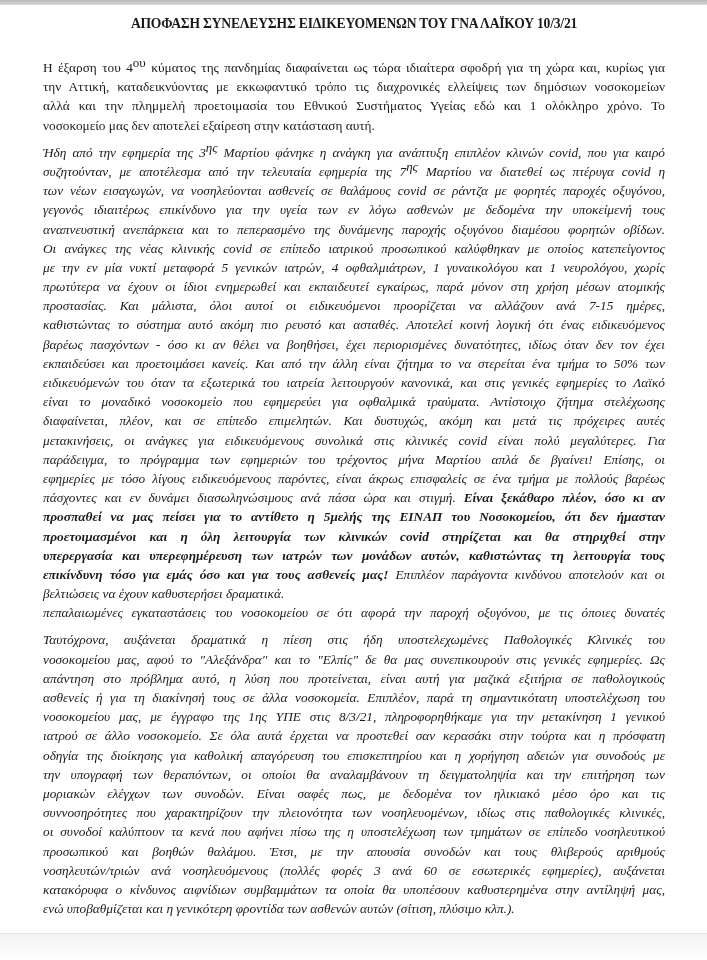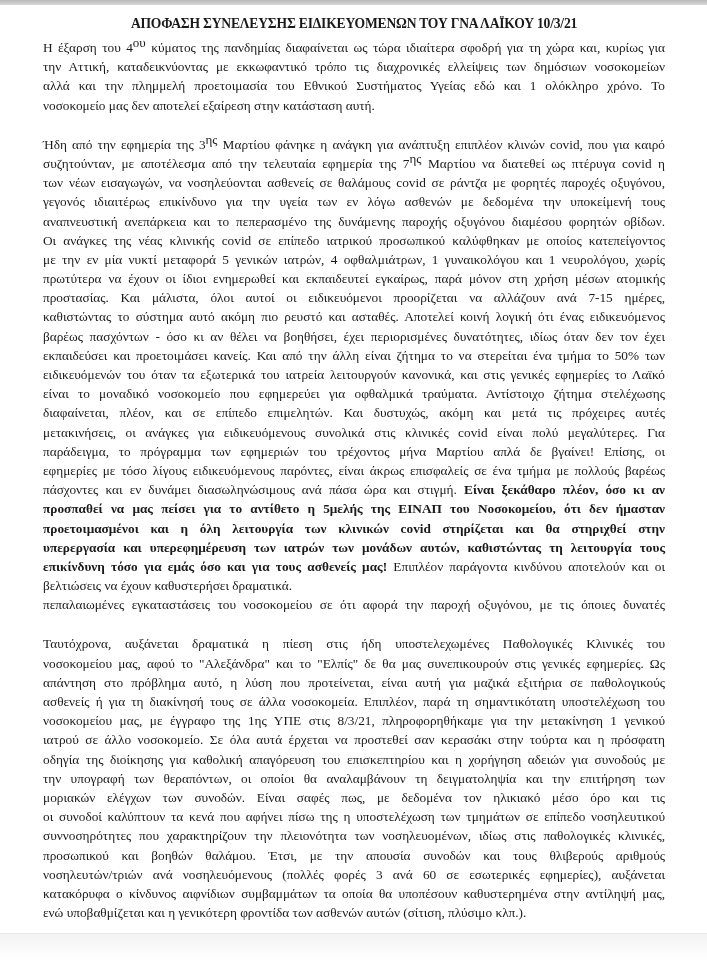--- a/index.html
+++ b/index.html
@@ -16,24 +16,24 @@
   .bottom-fade {
     position:absolute; left:0; top:933px; width:707px; height:27px;
     background:linear-gradient(#f3f3f3,#ffffff);
     border-top:1px solid #e6e6e6;
   }
   .page {
     position:absolute; left:43px; top:14px; width:622px;
   }
   .title {
     text-align:center; font-weight:bold; font-size:13.6px;
-    letter-spacing:-0.2px; height:20px; line-height:20px; margin:0 0 4px 0;
+    letter-spacing:-0.2px; height:20px; line-height:20px; margin:0 0 24px 0;
   }
   .para { margin:0; }
-  .para + .para { margin-top:20px; }
+  .para + .para { margin-top:8px;font-style:italic; }
   .line {
     display:block; font-size:13.3px; line-height:19.2px; height:19.2px;
     white-space:nowrap; text-align:justify; text-align-last:justify;
     overflow:visible;
   }
   .line.last { text-align-last:left; }
   .line .b { font-weight:bold; }
   sup { font-size:13px; line-height:0; vertical-align:5px; }
 </style>
 </head>
@@ -80,22 +80,22 @@
       <div class="para">
         <span class="line"><span>Ταυτόχρονα, αυξάνεται δραματικά η πίεση στις ήδη υποστελεχωμένες Παθολογικές Κλινικές του</span></span>
         <span class="line"><span>νοσοκομείου μας, αφού το "Αλεξάνδρα" και το "Ελπίς" δε θα μας συνεπικουρούν στις γενικές εφημερίες. Ως</span></span>
         <span class="line"><span>απάντηση στο πρόβλημα αυτό, η λύση που προτείνεται, είναι αυτή για μαζικά εξιτήρια σε παθολογικούς</span></span>
         <span class="line"><span>ασθενείς ή για τη διακίνησή τους σε άλλα νοσοκομεία. Επιπλέον, παρά τη σημαντικότατη υποστελέχωση του</span></span>
         <span class="line"><span>νοσοκομείου μας, με έγγραφο της 1ης ΥΠΕ στις 8/3/21, πληροφορηθήκαμε για την μετακίνηση 1 γενικού</span></span>
         <span class="line"><span>ιατρού σε άλλο νοσοκομείο. Σε όλα αυτά έρχεται να προστεθεί σαν κερασάκι στην τούρτα και η πρόσφατη</span></span>
         <span class="line"><span>οδηγία της διοίκησης για καθολική απαγόρευση του επισκεπτηρίου και η χορήγηση αδειών για συνοδούς με</span></span>
         <span class="line"><span>την υπογραφή των θεραπόντων, οι οποίοι θα αναλαμβάνουν τη δειγματοληψία και την επιτήρηση των</span></span>
         <span class="line"><span>μοριακών ελέγχων των συνοδών. Είναι σαφές πως, με δεδομένα τον ηλικιακό μέσο όρο και τις</span></span>
+        <span class="line"><span>συννοσηρότητες που χαρακτηρίζουν την πλειονότητα των νοσηλευομένων, ιδίως στις παθολογικές κλινικές,</span></span>
         <span class="line"><span>οι συνοδοί καλύπτουν τα κενά που αφήνει πίσω της η υποστελέχωση των τμημάτων σε επίπεδο νοσηλευτικού</span></span>
-        <span class="line"><span>συννοσηρότητες που χαρακτηρίζουν την πλειονότητα των νοσηλευομένων, ιδίως στις παθολογικές κλινικές,</span></span>
         <span class="line"><span>προσωπικού και βοηθών θαλάμου. Έτσι, με την απουσία συνοδών και τους θλιβερούς αριθμούς</span></span>
         <span class="line"><span>νοσηλευτών/τριών ανά νοσηλευόμενους (πολλές φορές 3 ανά 60 σε εσωτερικές εφημερίες), αυξάνεται</span></span>
         <span class="line"><span>κατακόρυφα ο κίνδυνος αιφνίδιων συμβαμμάτων τα οποία θα υποπέσουν καθυστερημένα στην αντίληψή μας,</span></span>
         <span class="line last"><span>ενώ υποβαθμίζεται και η γενικότερη φροντίδα των ασθενών αυτών (σίτιση, πλύσιμο κλπ.).</span></span>
       </div>
     </div>
 </div>
 
 <div class="bottom-fade"></div>
 

